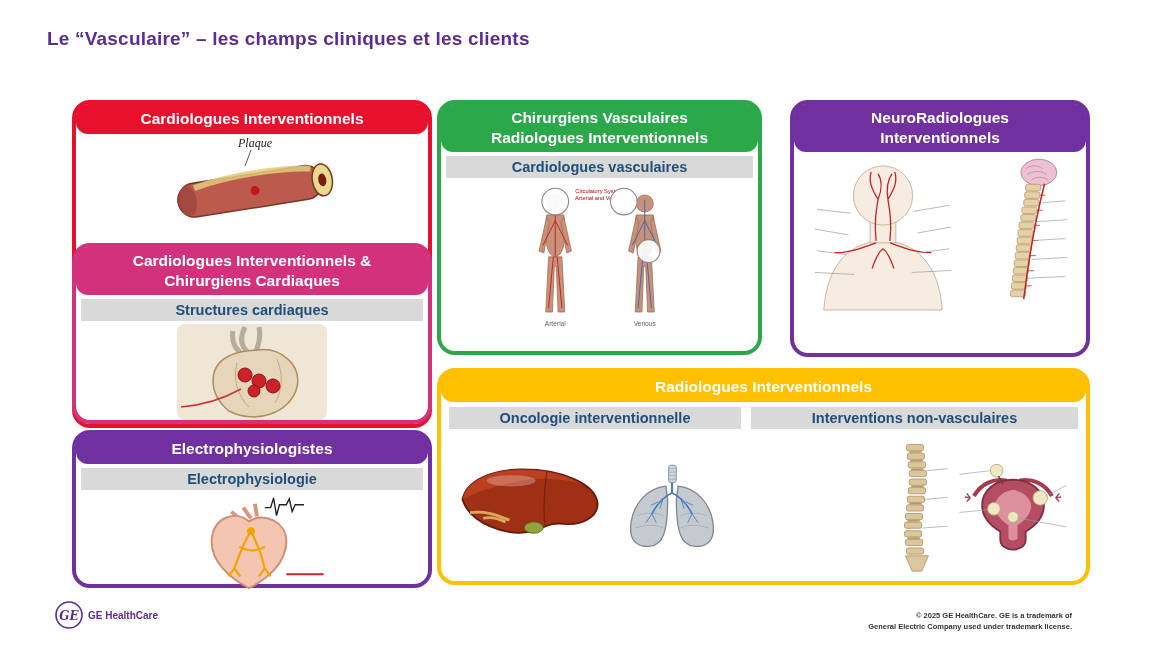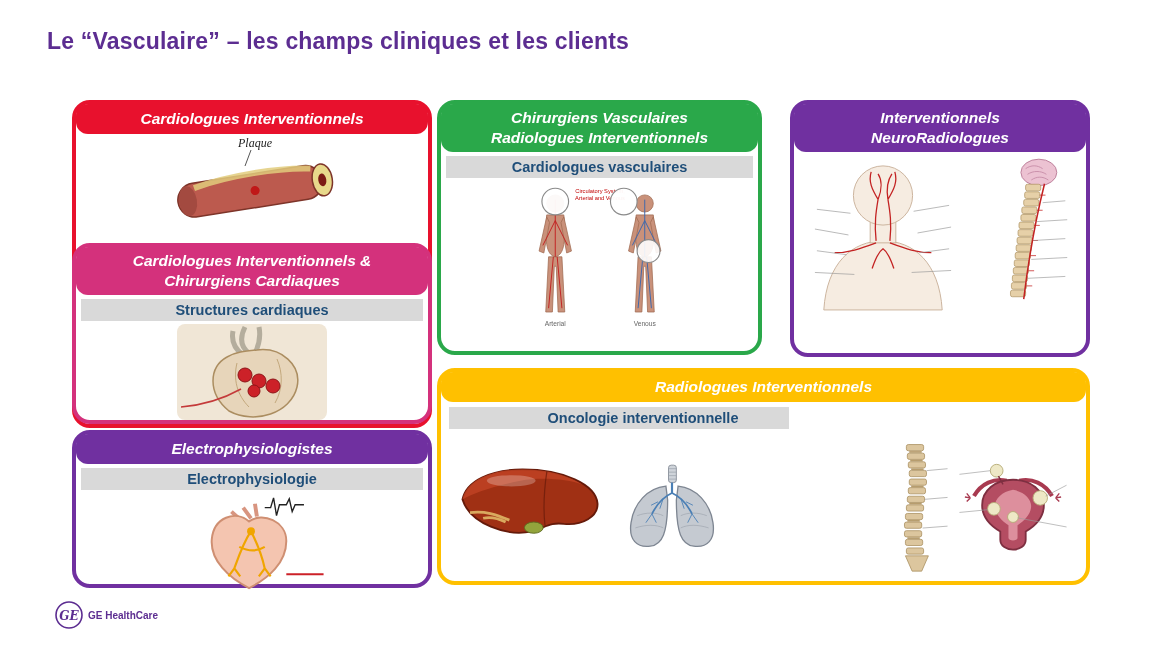--- a/index.html
+++ b/index.html
@@ -1,28 +1,28 @@
 <!DOCTYPE html>
 <html style="--title: #5c2d91; --red: #e8112d; --pink: #d4317c; --purple: #7030a0; --green: #2aa84a; --yellow: #ffc000; --subbar_bg: #d9d9d9; --subbar_text: #1f4e79;"><head>
 <meta charset="utf-8">
 <style>
   html,body{margin:0;padding:0;background:#ffffff;}
   .slide{
     position:relative;width:1151px;height:647px;background:#ffffff;overflow:hidden;
     font-family:"Liberation Sans",sans-serif;
   }
   .slide-title{
-    position:absolute;left:47px;top:28px;font-size:23px;font-weight:bold;
+    position:absolute;left:47px;top:28px;font-size:19px;font-weight:bold;
     color:var(--title,#5c2d91);letter-spacing:.2px;
   }
   .card{position:absolute;background:#fff;border-radius:18px;box-sizing:border-box;z-index:1;}
   .card-header{
     color:#fff;font-weight:bold;text-align:center;border-radius:12px;
     padding:4px 6px;font-size:15.5px;line-height:1.3;
-    display:flex;flex-direction:column;justify-content:center;min-height:22px;font-style:italic;
+    display:flex;flex-direction:column;justify-content:center;min-height:22px;
   }
   .card-header .line{display:block;}
   .hdr-red{background:var(--red,#e8112d);}
   .hdr-pink{background:var(--pink,#d4317c);}
   .hdr-purple{background:var(--purple,#7030a0);}
   .hdr-green{background:var(--green,#2aa84a);}
   .hdr-yellow{background:var(--yellow,#ffc000);}
   .subbar{
     background:var(--subbar_bg,#d9d9d9);color:var(--subbar_text,#1f4e79);
     font-weight:bold;text-align:center;font-size:14.5px;padding:3px 0;margin:4px 5px 2px 5px;
@@ -30,21 +30,21 @@
   .content{display:flex;justify-content:center;align-items:center;}
 
   #card-cardio{left:72px;top:100px;width:360px;height:328px;border:4px solid var(--red,#e8112d);}
   #card-cardiochir{left:72px;top:243px;width:360px;height:181px;border:4px solid var(--pink,#d4317c);z-index:2;}
   #card-electro{left:72px;top:430px;width:360px;height:158px;border:4px solid var(--purple,#7030a0);}
   #card-vasc{left:437px;top:100px;width:325px;height:255px;border:4px solid var(--green,#2aa84a);}
   #card-neuro{left:790px;top:100px;width:300px;height:257px;border:4px solid var(--purple,#7030a0);}
   #card-radio{left:437px;top:368px;width:653px;height:217px;border:4px solid var(--yellow,#ffc000);}
 
   .radio-subbars{display:flex;gap:10px;margin:5px 8px 2px 8px;}
-  .radio-subbars .subbar{margin:0;padding-left:48px;}
+  .radio-subbars .subbar{margin:0;}
   .radio-subbars .subbar-left{flex:0 0 292px;}
   .radio-subbars .subbar-right{flex:1;}
   .radio-content{display:flex;align-items:center;height:152px;padding:0 14px;}
   .radio-content .spacer{flex:1;}
 
   .neuro-content{display:flex;justify-content:center;align-items:center;gap:10px;}
 
   .footer-brand{position:absolute;left:54px;top:600px;display:flex;align-items:center;gap:4px;}
   .brand-text{font-size:10px;font-weight:bold;color:var(--title,#5c2d91);}
   .copyright{
@@ -151,22 +151,22 @@
         <circle cx="150" cy="22" r="14" fill="#ffffff" fill-opacity="0.95" stroke="#8a8a8a" stroke-width="1.2"></circle>
         <circle cx="176" cy="74" r="12" fill="#ffffff" fill-opacity="0.9" stroke="#8a8a8a" stroke-width="1.2"></circle>
         <text x="78" y="153" font-size="7" fill="#666" text-anchor="middle">Arterial</text>
         <text x="172" y="153" font-size="7" fill="#666" text-anchor="middle">Venous</text>
       </svg>
     </div>
   </div>
 
   <div class="card" id="card-neuro">
     <div class="card-header hdr-purple">
+      <span class="line">NeuroRadiologues</span>
       <span class="line">Interventionnels</span>
-      <span class="line">NeuroRadiologues</span>
     </div>
     <div class="content neuro-content">
       <svg width="148" height="160" viewBox="0 0 150 162">
         <path d="M15,160 C18,112 44,90 75,90 C106,90 132,112 135,160 Z" fill="#f6ece1" stroke="#cbb49d" stroke-width="1"></path>
         <rect x="62" y="68" width="26" height="24" fill="#f6ece1" stroke="#cbb49d"></rect>
         <circle cx="75" cy="44" r="30" fill="#f6ece1" stroke="#cbb49d"></circle>
         <g stroke="#c32222" stroke-width="1.3" fill="none">
           <path d="M68,90 C66,72 68,60 70,48 M82,90 C84,72 82,60 80,48"></path>
           <path d="M70,48 C64,38 60,30 63,20 M70,48 C74,38 74,28 70,22 M80,48 C86,38 90,30 87,20 M80,48 C78,36 80,28 84,22"></path>
           <path d="M68,92 C52,98 40,102 26,102 M82,92 C98,98 110,102 124,102"></path>
@@ -221,20 +221,21 @@
           <line x1="104" y1="128" x2="64" y2="130"></line>
         </g>
       </svg>
     </div>
   </div>
 
   <div class="card" id="card-radio">
     <div class="card-header hdr-yellow">Radiologues Interventionnels</div>
     <div class="radio-subbars">
       <div class="subbar subbar-left">Oncologie interventionnelle</div>
+      <div class="subbar subbar-right">Interventions non-vasculaires</div>
     </div>
     <div class="radio-content">
       <svg width="150" height="98" viewBox="0 0 160 100">
         <path d="M8,42 C12,22 38,10 72,10 C116,10 150,26 152,46 C153,60 136,70 116,68 C102,66 96,72 82,76 C56,82 16,68 8,42 Z" fill="#a03014" stroke="#651a0a" stroke-width="2"></path>
         <path d="M8,42 C12,22 38,10 72,10 C100,10 120,16 136,26 C120,20 90,18 70,22 C40,28 18,36 8,42 Z" fill="#c24424" opacity="0.8"></path>
         <ellipse cx="60" cy="22" rx="26" ry="6" fill="#ffffff" opacity="0.25"></ellipse>
         <path d="M98,12 C95,32 94,52 96,70" stroke="#651a0a" stroke-width="1.3" fill="none" opacity="0.7"></path>
         <ellipse cx="84" cy="72" rx="10" ry="6" fill="#93a43c" stroke="#5c6b1f" stroke-width="1"></ellipse>
         <path d="M16,56 C32,54 44,58 58,64 M30,62 C38,60 46,62 54,66" stroke="#d9a95e" stroke-width="3" fill="none"></path>
       </svg>
@@ -304,14 +305,18 @@
   </div>
 
   <div class="footer-brand">
     <svg width="30" height="30" viewBox="0 0 30 30">
       <circle cx="15" cy="15" r="13" fill="#ffffff" stroke="#5c2d91" stroke-width="1.6"></circle>
       <text x="15" y="19.5" font-size="12" text-anchor="middle" fill="#5c2d91" font-family="DejaVu Serif, serif" font-style="italic" font-weight="bold">GE</text>
     </svg>
     <span class="brand-text">GE HealthCare</span>
   </div>
 
+  <div class="copyright">
+    <div>© 2025 GE HealthCare. GE is a trademark of</div>
+    <div>General Electric Company used under trademark license.</div>
+  </div>
 
 </div>
 
 </body></html>

